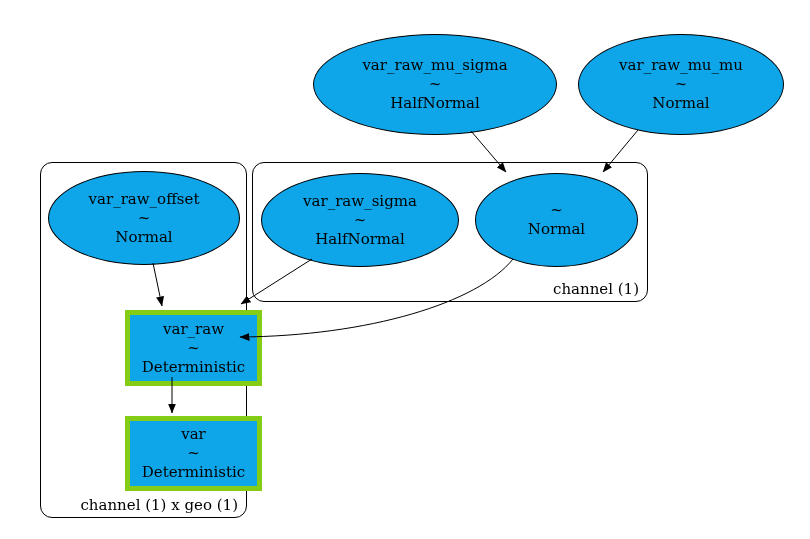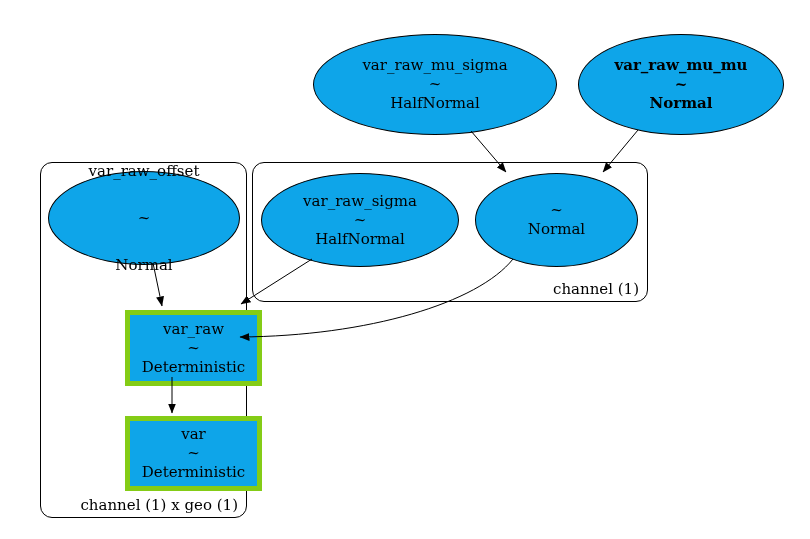--- a/index.html
+++ b/index.html
@@ -61,27 +61,27 @@
   <div class="plate" style="left:252px; top:162px; width:394px; height:138px;">
     <span class="plate-label">channel (1)</span>
   </div>
 
   <div class="node ellipse" style="left:313px; top:34px; width:242px; height:99px;">
     <span>var_raw_mu_sigma</span>
     <span>~</span>
     <span>HalfNormal</span>
   </div>
 
-  <div class="node ellipse" style="left:578px; top:34px; width:204px; height:99px;font-weight:bold;">
+  <div class="node ellipse" style="left:578px; top:34px; width:204px; height:99px;">
     <span>var_raw_mu_mu</span>
     <span>~</span>
     <span>Normal</span>
   </div>
 
-  <div class="node ellipse" style="left:48px; top:171px; width:190px; height:92px;gap:28px;">
+  <div class="node ellipse" style="left:48px; top:171px; width:190px; height:92px;">
     <span>var_raw_offset</span>
     <span>~</span>
     <span>Normal</span>
   </div>
 
   <div class="node ellipse" style="left:261px; top:173px; width:196px; height:92px;">
     <span>var_raw_sigma</span>
     <span>~</span>
     <span>HalfNormal</span>
   </div>

